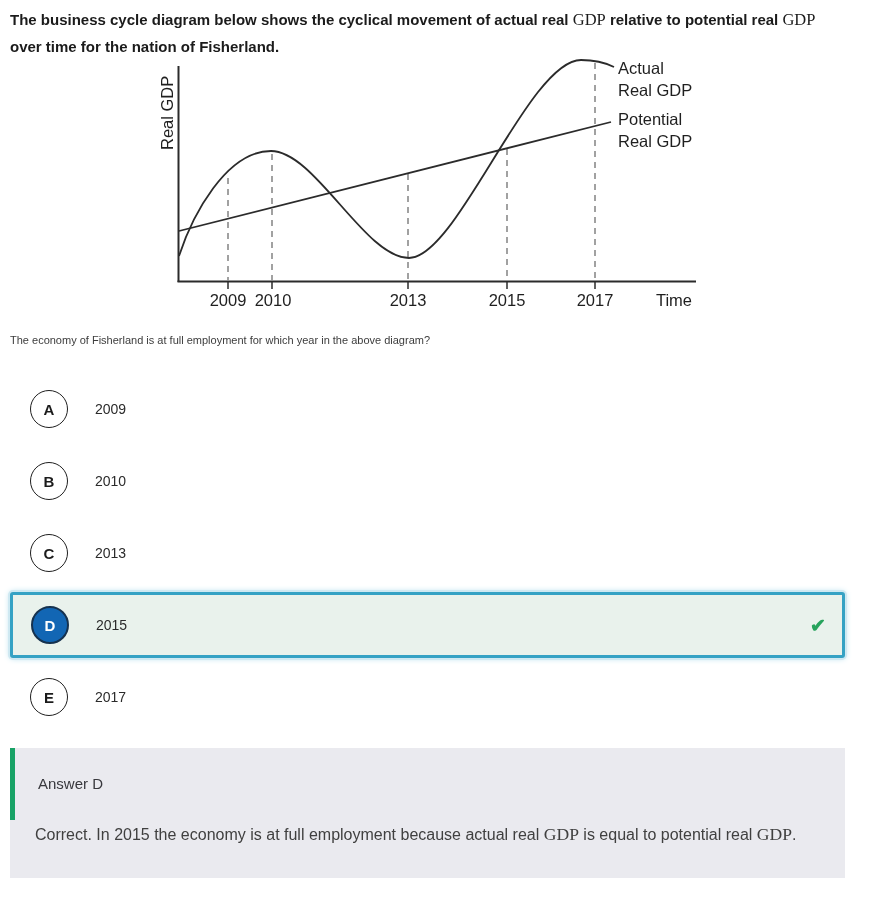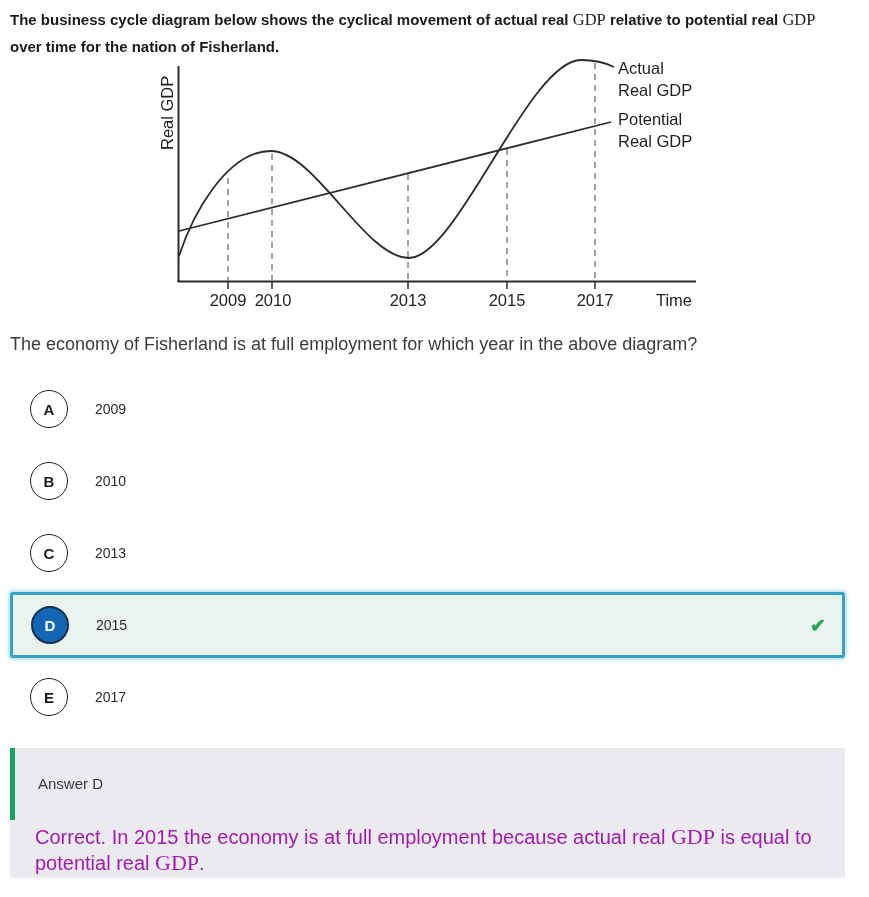--- a/index.html
+++ b/index.html
@@ -11,39 +11,39 @@
   .serif-gdp { font-family:"Liberation Serif", serif; font-weight:normal; font-size:1.1em; }
 
   .chart-wrap { position:absolute; left:140px; top:50px; width:560px; height:262px; }
   .chart-wrap svg { display:block; }
   .axis { stroke:#2b2b2b; stroke-width:2; }
   .tickline { stroke:#2b2b2b; stroke-width:1.5; }
   .guide { stroke:#8a8a8a; stroke-width:1.6; stroke-dasharray:6 5; }
   .series { stroke:#2b2b2b; stroke-width:1.8; fill:none; }
   .chart-text { font-family:"Liberation Sans", sans-serif; font-size:16.5px; fill:#1f1f1f; }
 
-  .prompt { position:absolute; left:10px; top:334px; font-size:18px; color:#3c3c3c; }
+  .prompt { position:absolute; left:10px; top:334px; font-size:11px; color:#3c3c3c; }
 
   .options { position:absolute; left:10px; top:376px; width:835px; }
   .option { height:66px; margin-bottom:6px; display:flex; align-items:center;
     background:transparent; border-radius:3px; }
   .badge { width:38px; height:38px; min-width:38px; border-radius:50%;
     border:1.5px solid #1f1f1f; background:#ffffff; color:#1b1b1b;
     display:flex; align-items:center; justify-content:center;
     font-size:15px; font-weight:bold; margin-left:20px; }
   .opt-label { margin-left:27px; font-size:14px; color:#2b2b2b; }
   .option.correct { background:#e9f2ec; border:3px solid #35a2c4;
     box-shadow:0 0 0 2px #cfe9f2, 0 0 6px #9ed4e6; }
   .option.correct .badge { background:#1266b4; border:2px solid #16324f; color:#ffffff; margin-left:18px; }
   .check { margin-left:auto; margin-right:16px; color:#27a35c; font-size:19px; font-weight:bold; }
 
   .feedback { position:absolute; left:10px; top:748px; width:835px; height:130px; background:#eaeaef; }
   .fb-bar { position:absolute; left:0; top:0; width:5px; height:72px; background:#18a266; }
   .fb-heading { position:absolute; left:28px; top:27px; font-size:15px; color:#38383d; }
-  .fb-expl { position:absolute; left:25px; top:76px; font-size:20px; color:#a21caf; }
+  .fb-expl { position:absolute; left:25px; top:76px; font-size:16px; color:#404040; }
 </style>
 </head>
 <body>
 
 <div class="intro"><span>The business cycle diagram below shows the cyclical movement of actual real </span><span class="serif-gdp">GDP</span><span> relative to potential real </span><span class="serif-gdp">GDP</span><span> over time for the nation of Fisherland.</span></div>
 
 <div class="chart-wrap">
   <svg width="560" height="262" viewBox="0 0 560 262">
 
     <line class="axis" x1="38.5" y1="16" x2="38.5" y2="232"></line>

